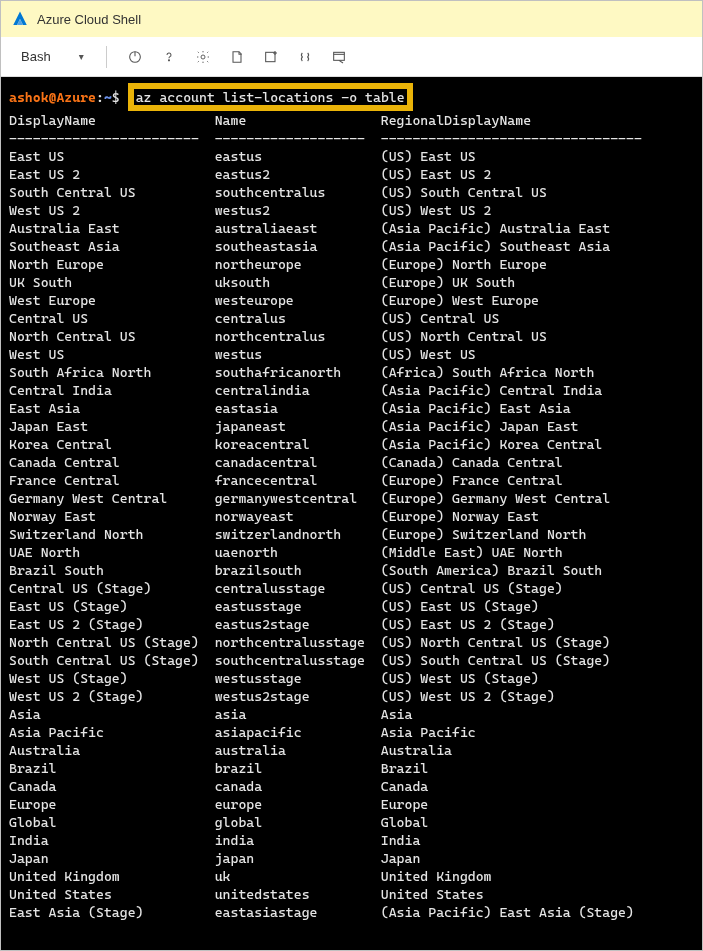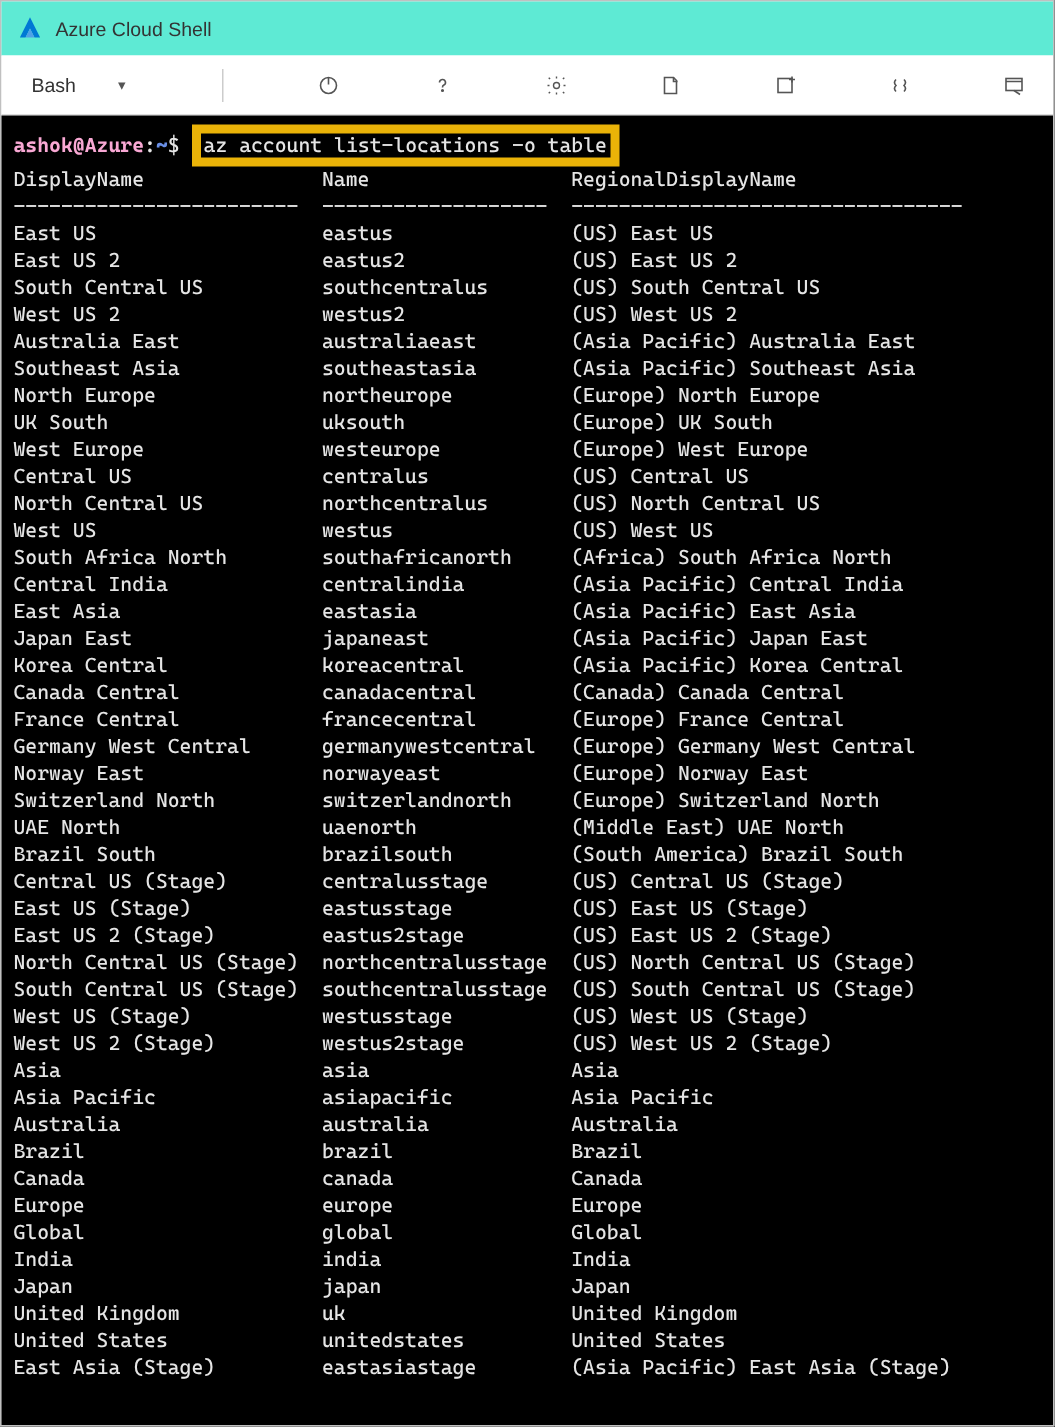--- a/index.html
+++ b/index.html
@@ -12,41 +12,40 @@
     }
     .window {
       width: 100%;
       height: 100%;
       display: flex;
       flex-direction: column;
       border: 1px solid #c0c0c0;
     }
     .titlebar {
       height: 36px;
-      background: #5eead4;
+      background: #fef9c3;
       display: flex;
       align-items: center;
       padding: 0 10px;
       gap: 8px;
       color: #333;
       font-size: 13px;
     }
     .azure-logo {
       width: 18px;
       height: 18px;
     }
     .toolbar {
       height: 40px;
       background: #fff;
       display: flex;
       align-items: center;
       padding: 0 12px;
       gap: 6px;
       border-bottom: 1px solid #ddd;
-      justify-content: space-between;
     }
     .shell-select {
       display: inline-flex;
       align-items: center;
       gap: 28px;
       height: 26px;
       padding: 2px 8px;
       border: none;
       font-size: 13px;
       color: #333;
@@ -75,21 +74,21 @@
       flex: 1;
       background: #000;
       color: #e5e5e5;
       font-family: "Cascadia Mono", "Consolas", monospace;
       font-size: 13.5px;
       line-height: 18px;
       padding: 6px 8px 8px 8px;
       overflow: hidden;
       white-space: pre;
     }
-    .prompt-user { color: #f9a8d4; font-weight: bold; }
+    .prompt-user { color: #f97316; font-weight: bold; }
     .prompt-colon { color: #e5e5e5; font-weight: bold;}
     .prompt-path { color: #6a8fe6; font-weight: bold; }
     .prompt-dollar { color: #e5e5e5; }
     .cmd-highlight {
       border: 6px solid #eab308;
       padding: 0 2px;
       display: inline-block;
       line-height: 16px;
     }
     .term-line { white-space: pre; }

